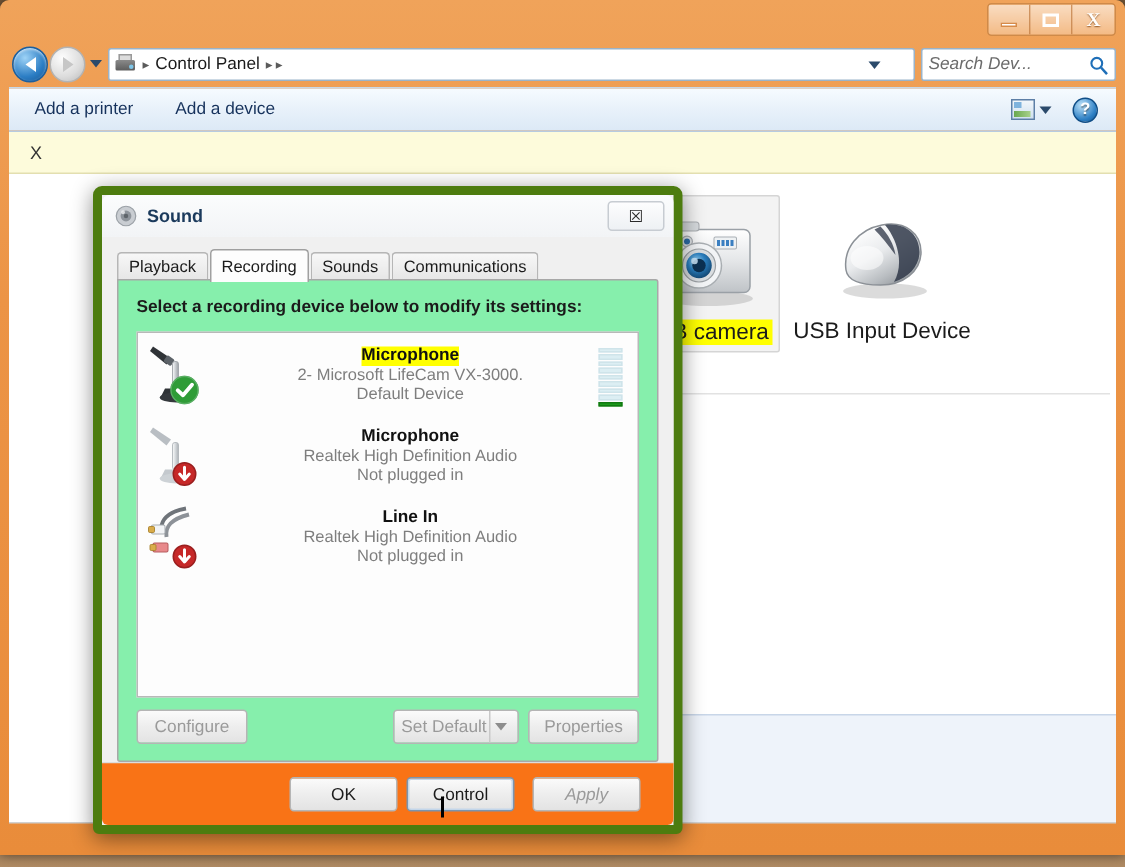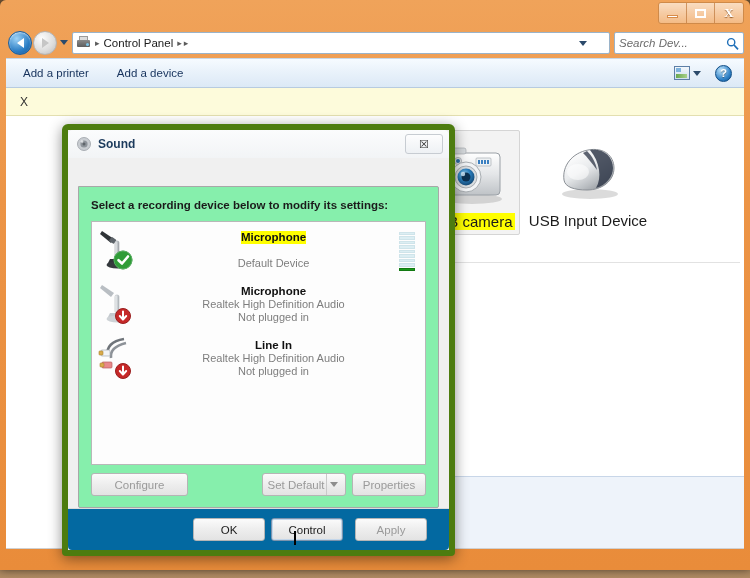--- a/index.html
+++ b/index.html
@@ -291,40 +291,40 @@
   }
   .btn{
     height:23px; border:1px solid #b5b5b5; border-radius:3px;
     background:linear-gradient(180deg,#fbfbfb,#eeeeee 48%,#e3e3e3);
     font-size:11.5px; color:#3a3a3a;
     display:inline-flex; align-items:center; justify-content:center;
     cursor:default;
   }
   .btn.enabled{ color:#1b1b1b; }
   .btn.dim{ color:#9a9a9a; }
-  #btn-configure{ position:absolute; left:0; top:0; width:97px; }
+  #btn-configure{ position:absolute; left:0; top:0; width:74px; }
   #btn-setdefault{ position:absolute; right:80px; top:0; width:84px; padding-right:16px; position:absolute; }
   #btn-setdefault .sd-caret{
     position:absolute; right:4px; top:0; bottom:0; width:15px;
     border-left:1px solid #c9c9c9; display:flex; align-items:center; justify-content:center;
   }
   #btn-setdefault .sd-caret i{
     width:0;height:0;border-left:4px solid transparent;border-right:4px solid transparent;border-top:5px solid #8d8d8d;display:block;
   }
   #btn-properties{ position:absolute; right:0; top:0; width:74px; }
 
   #dialog-footer{
     position:absolute; left:0; right:0; bottom:0; height:42px;
-    background:#0369a1; border-top:1px solid #dcdcdc;
+    background:#f97316; border-top:1px solid #dcdcdc;
     border-radius:0 0 4px 4px;
   }
   #btn-ok{ position:absolute; right:184px; top:9px; width:72px; height:23px; }
   #btn-cancel{ position:absolute; right:106px; top:9px; width:72px; height:23px;
                border-color:#7c94ad; box-shadow:0 0 0 1px #c3d6ea inset; }
-  #btn-apply{ position:absolute; right:22px; top:9px; width:72px; height:23px; }
+  #btn-apply{ position:absolute; right:22px; top:9px; width:72px; height:23px;font-style:italic; }
 
   
   #mouse-cursor{
     position:absolute; left:294px; top:531px; width:2px; height:14px;
     background:#000; z-index:50;
   }
 </style>
 </head>
 <body>
 
@@ -492,20 +492,26 @@
       </svg>
     </span>
     <span id="sd-title">Sound</span>
     <div id="sd-close">
       <span>☒</span>
     </div>
   </div>
 
   <div id="sd-body">
 
+    <div id="tabstrip">
+      <div class="tab">Playback</div>
+      <div class="tab active">Recording</div>
+      <div class="tab">Sounds</div>
+      <div class="tab">Communications</div>
+    </div>
 
     <div id="tabpanel">
       <div id="panel-instruction">Select a recording device below to modify its settings:</div>
 
       <div id="device-listbox">
 
         <div class="rec-row">
           <span class="rec-icon">
             <svg width="44" height="48" viewBox="0 0 44 48">
               <defs>
@@ -520,21 +526,21 @@
               <rect x="17" y="16" width="4" height="18" rx="1.6" fill="url(#micStand1)" stroke="#9ea3a8" stroke-width="0.6"></rect>
               <path d="M9 40 L30 40 L27 34 L12 34 Z" fill="#2f3337"></path>
               <ellipse cx="19.5" cy="40" rx="11" ry="3.4" fill="#35393d"></ellipse>
               <circle cx="25" cy="35" r="9" fill="#2f9c37" stroke="#1f7a27" stroke-width="1"></circle>
               <circle cx="25" cy="35" r="9" fill="none" stroke="#7fd48a" stroke-width="1" opacity="0.6"></circle>
               <path d="M20.5 35.2 L24 38.5 L30 31.5" stroke="#ffffff" stroke-width="2.6" fill="none" stroke-linecap="round" stroke-linejoin="round"></path>
             </svg>
           </span>
           <span class="rec-text">
             <span class="rec-name hl">Microphone</span><br>
-            <br>
+            <span class="rec-sub">2- Microsoft LifeCam VX-3000.</span><br>
             <span class="rec-sub">Default Device</span>
           </span>
           <span class="rec-meter">
             <span class="meter-seg"></span>
               <span class="meter-seg"></span>
               <span class="meter-seg"></span>
             <span class="meter-seg"></span>
               <span class="meter-seg"></span>
               <span class="meter-seg"></span>
             <span class="meter-seg"></span>

